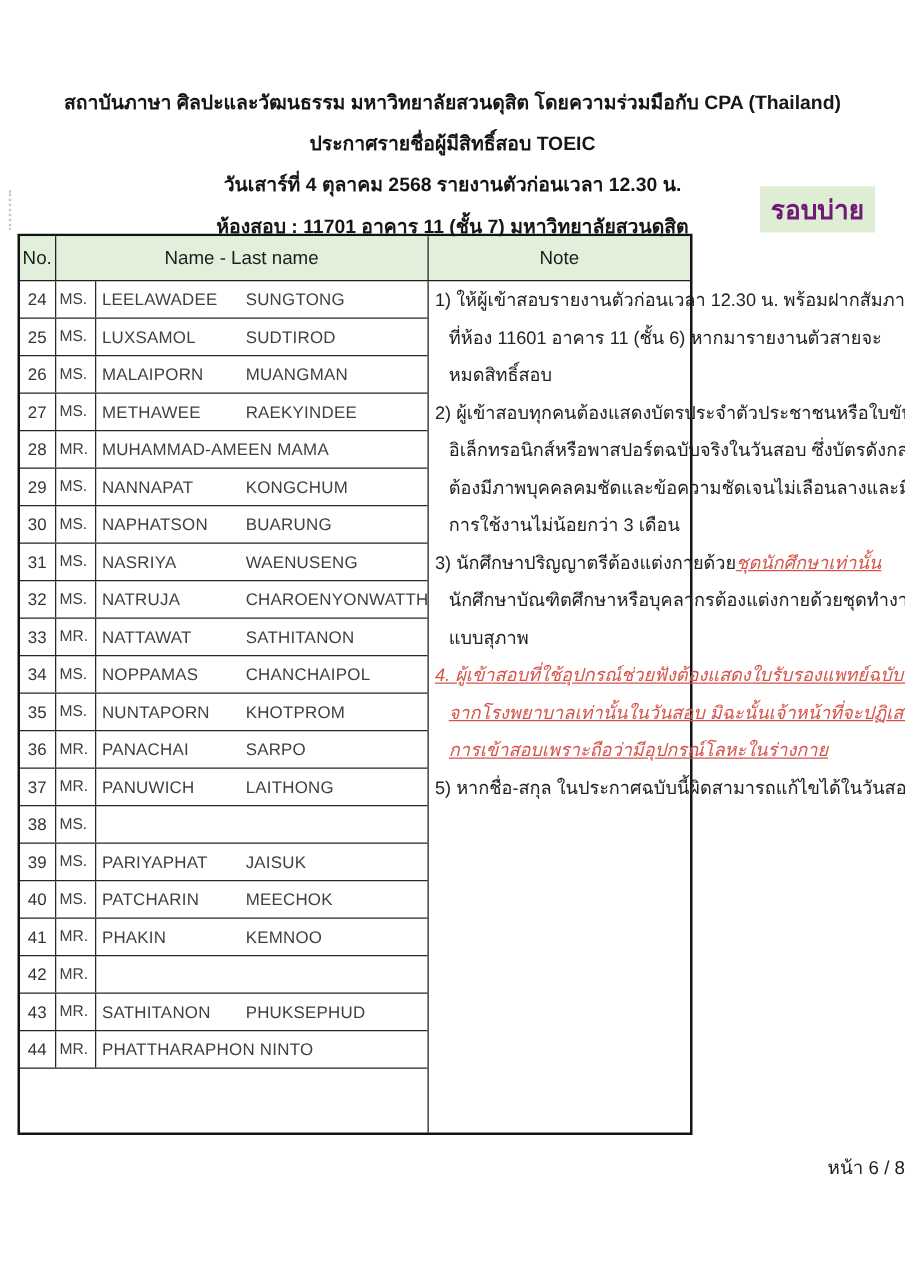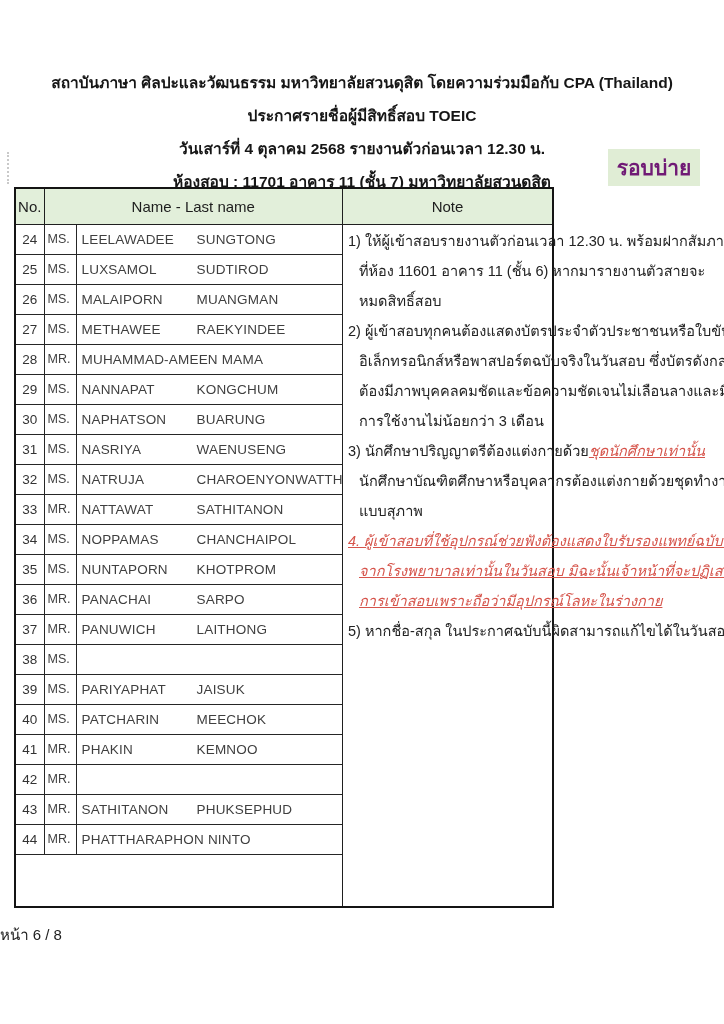--- a/index.html
+++ b/index.html
@@ -42,21 +42,21 @@
   .last-name { display:inline-block; }
   .empty-row { flex:1; }
   
   .note-col { flex:1; box-sizing:border-box; padding:1px 2px 0 5px; font-size:14.5px; color:#222; }
   .note-line { height:30px; line-height:30px; white-space:nowrap; overflow:hidden; }
   .note-line.indent { padding-left:11px; }
   .red-seg { color:var(--red-text,#d6544b); font-style:italic; text-decoration:underline; }
   .red-seg:empty { text-decoration:none; }
   
   .page-footer { position:absolute; top:920px; left:0; width:724px; height:30px;
-    line-height:30px; text-align:left; font-size:15px; color:#1d1d1d; }
+    line-height:30px; text-align:right; font-size:15px; color:#1d1d1d; }
 </style>
 </head>
 <body>
 
 <div class="page">
 
   <div class="scan-artifact"></div>
 
   <div class="doc-header">
     <div class="hline">สถาบันภาษา ศิลปะและวัฒนธรรม มหาวิทยาลัยสวนดุสิต โดยความร่วมมือกับ CPA (Thailand)</div>

